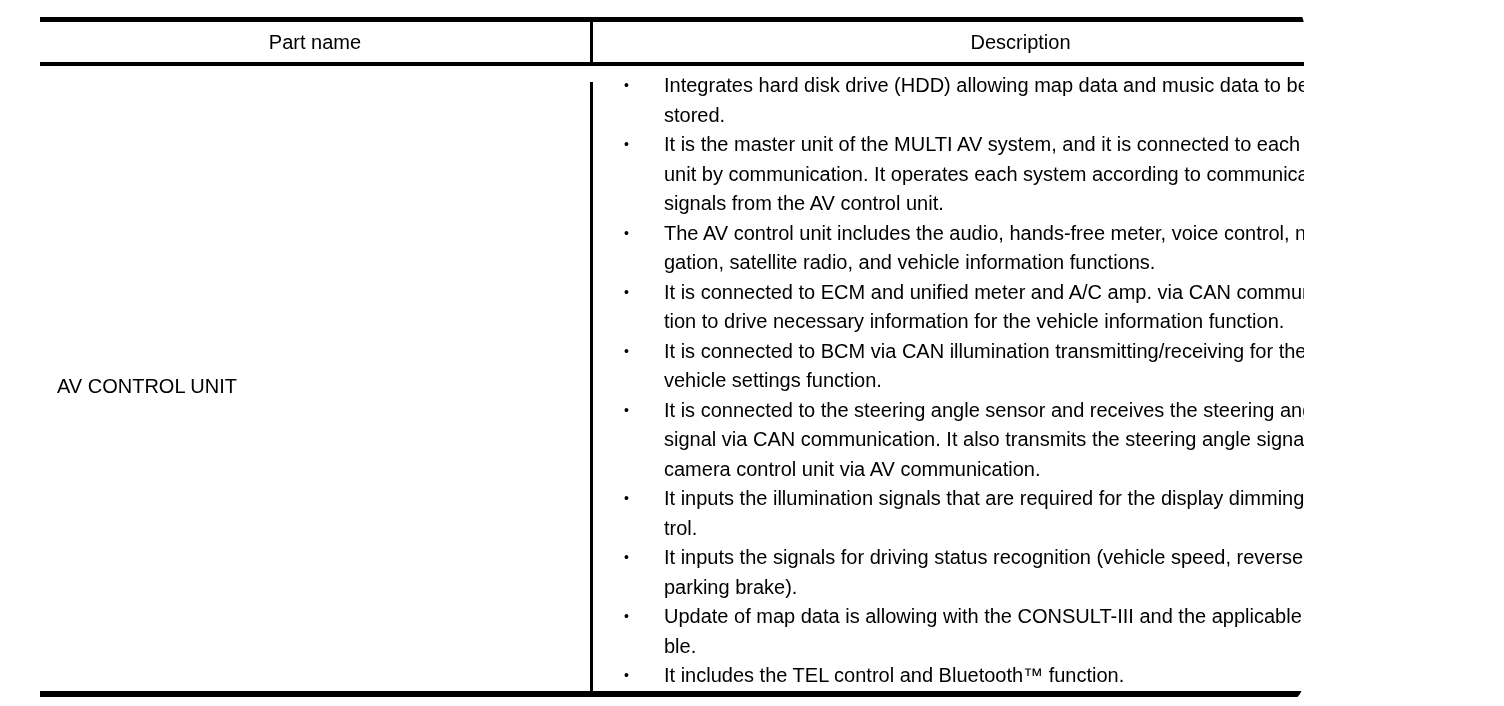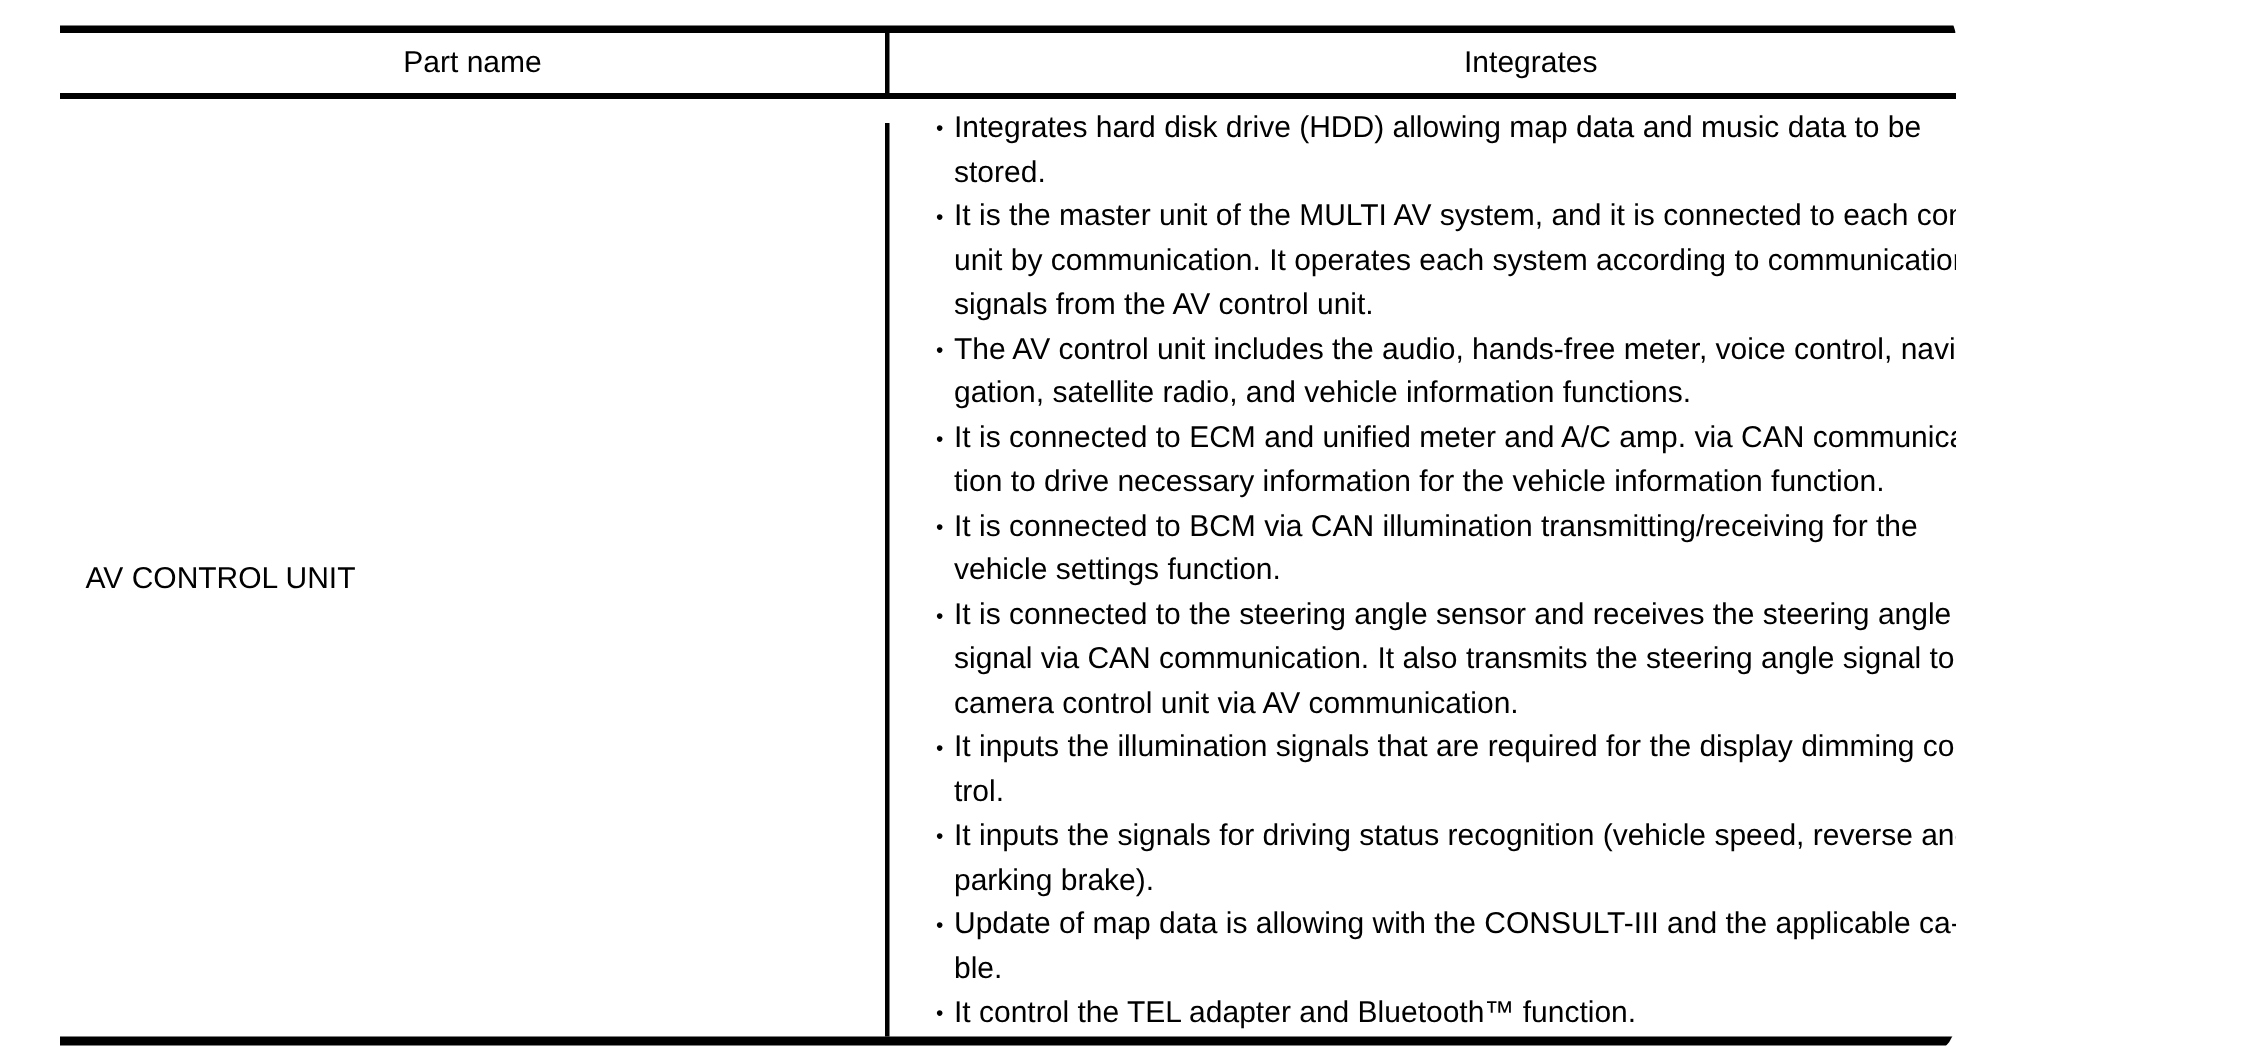--- a/index.html
+++ b/index.html
@@ -78,30 +78,31 @@
     margin-left: 31px;
     font-size: 14px;
     line-height: 29.5px;
   }
   .btext {
     flex: 1 1 auto;
     font-size: 20px;
     line-height: 29.5px;
     white-space: pre-line;
     padding-right: 8px;
+    margin-left: 28px;
   }
 </style>
 </head>
 <body>
 
 <div class="page">
   <div class="parts-table">
     <div class="header-row">
       <div class="col1 header-cell">Part name</div>
-      <div class="col2 header-cell">Integrates</div>
+      <div class="col2 header-cell">Description</div>
     </div>
     <div class="body-row">
       <div class="col1 partname-cell">AV CONTROL UNIT</div>
       <div class="col2 desc-cell">
         <ul class="bullet-list">
             <li>
               <span class="marker">•</span>
               <span class="btext">Integrates hard disk drive (HDD) allowing map data and music data to be
 stored.</span>
             </li>
@@ -142,19 +143,19 @@
               <span class="btext">It inputs the signals for driving status recognition (vehicle speed, reverse and
 parking brake).</span>
             </li>
             <li>
               <span class="marker">•</span>
               <span class="btext">Update of map data is allowing with the CONSULT-III and the applicable ca-
 ble.</span>
             </li>
             <li>
               <span class="marker">•</span>
-              <span class="btext">It control the TEL adapter and Bluetooth™ function.</span>
+              <span class="btext">It includes the TEL control and Bluetooth™ function.</span>
             </li>
           </ul>
       </div>
     </div>
   </div>
 </div>
 
 </body></html>

